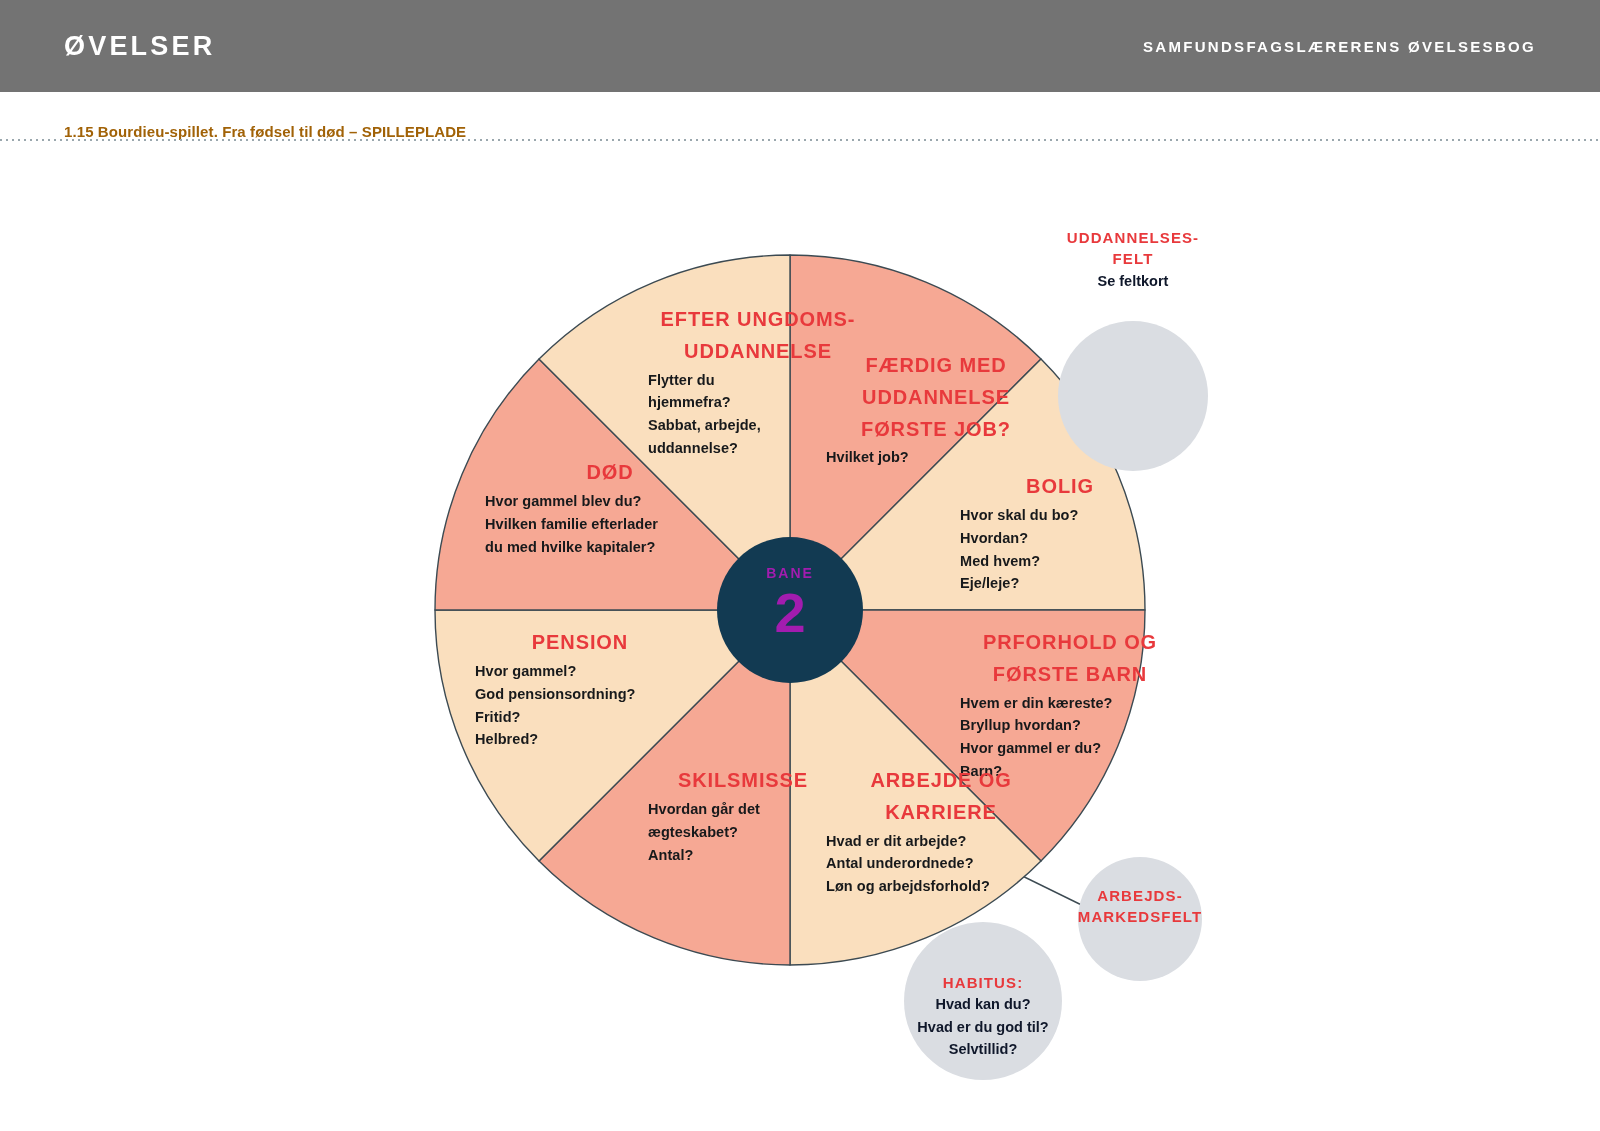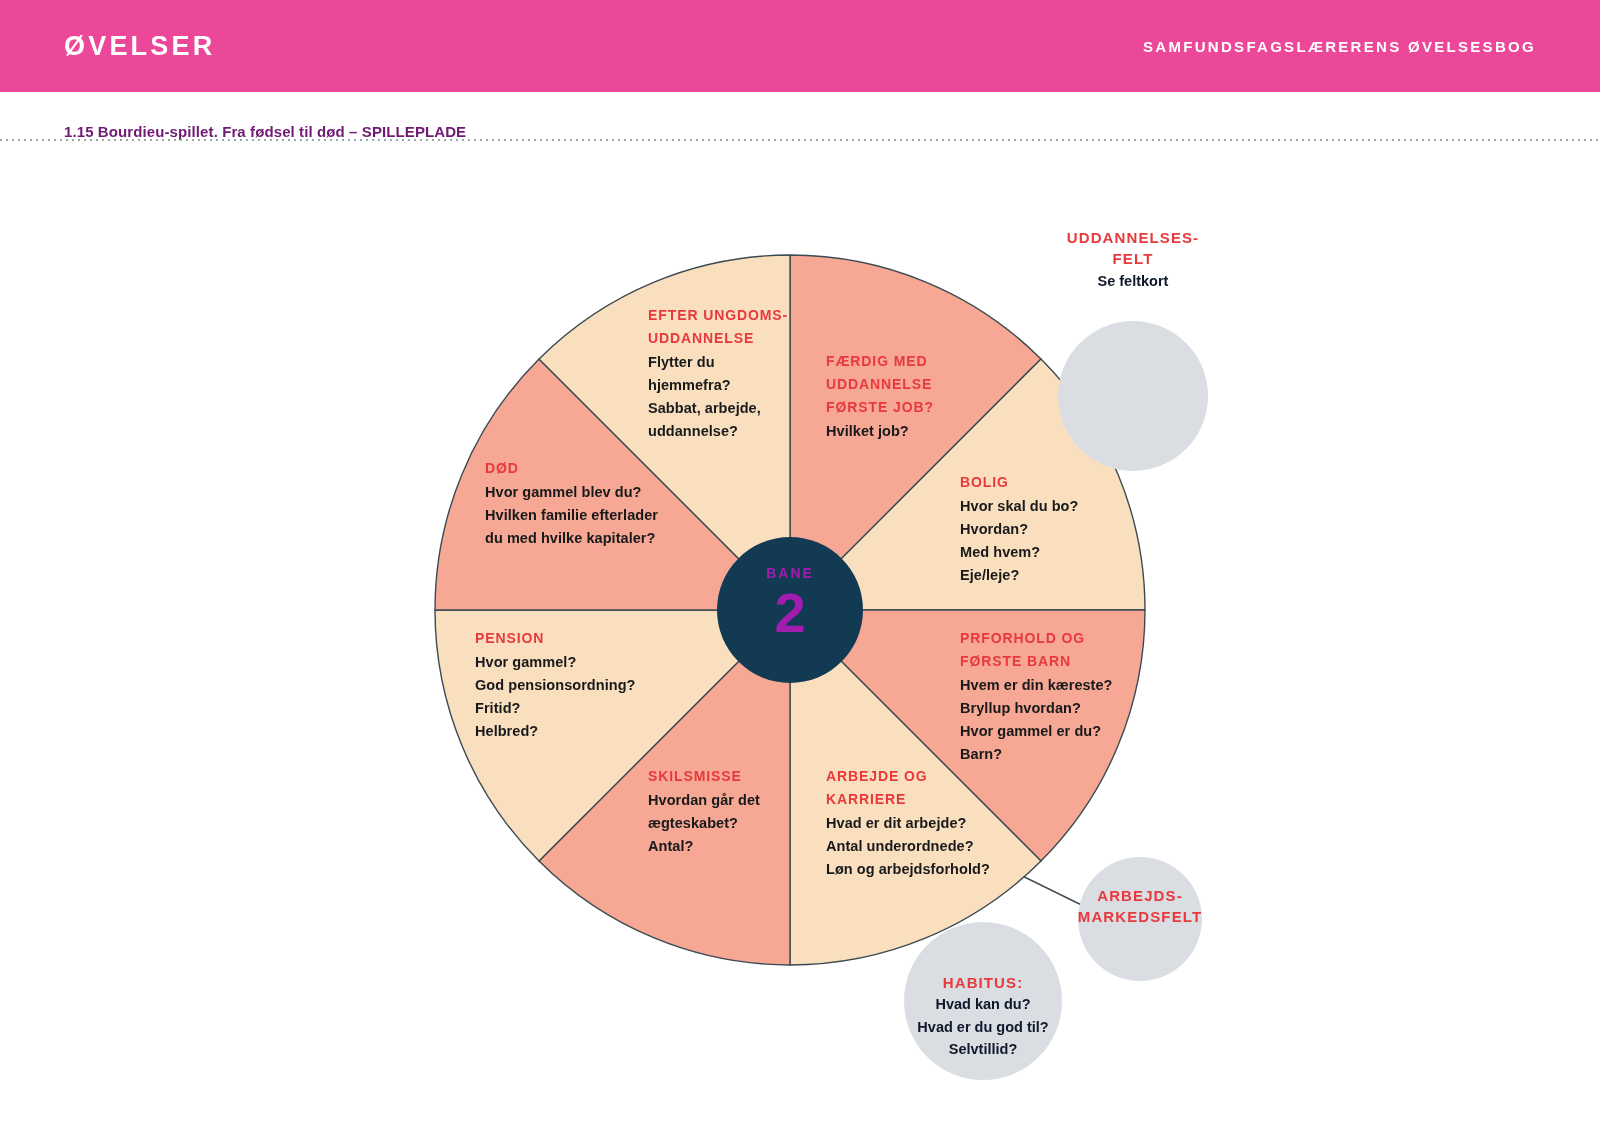--- a/index.html
+++ b/index.html
@@ -10,21 +10,21 @@
     background: #ffffff;
     font-family: "Liberation Sans", sans-serif;
     overflow: hidden;
   }
 
   
   .header-bar {
     position: absolute;
     left: 0; top: 0;
     width: 1600px; height: 92px;
-    background: #ec4899;
+    background: #737373;
     display: flex;
     align-items: center;
     justify-content: space-between;
   }
   .header-title {
     color: #ffffff;
     font-size: 27px;
     font-weight: 700;
     letter-spacing: 3.2px;
     margin-left: 64px;
@@ -39,21 +39,21 @@
 
   .subtitle-row {
     position: absolute;
     left: 0; top: 92px;
     width: 1600px; height: 47px;
     display: flex;
     align-items: center;
   }
   .subtitle-text {
     margin-left: 64px;
-    color: #701a75;
+    color: #a16207;
     font-size: 15px;
     font-weight: 700;
     letter-spacing: 0.1px;
     margin-top: 32px;
   }
   .dotted-rule {
     position: absolute;
     left: 0; top: 139px;
     width: 1600px; height: 2px;
     background-image: repeating-linear-gradient(to right,
@@ -69,25 +69,26 @@
 
   svg.board { position: absolute; left: 0; top: 0; }
 
   
   .seg-text {
     position: absolute;
     line-height: 1.44;
   }
   .seg-title {
     color: #E8393C;
-    font-size: 14px;
+    font-size: 20px;
     font-weight: 700;
     letter-spacing: 0.9px;
     margin: 0 0 3px 0;
     text-transform: uppercase;
+    text-align: center;
   }
   .seg-line {
     color: #17191B;
     font-size: 14.5px;
     font-weight: 700;
     letter-spacing: 0.05px;
     margin: 0;
     padding: 1px 0;
   }
 

